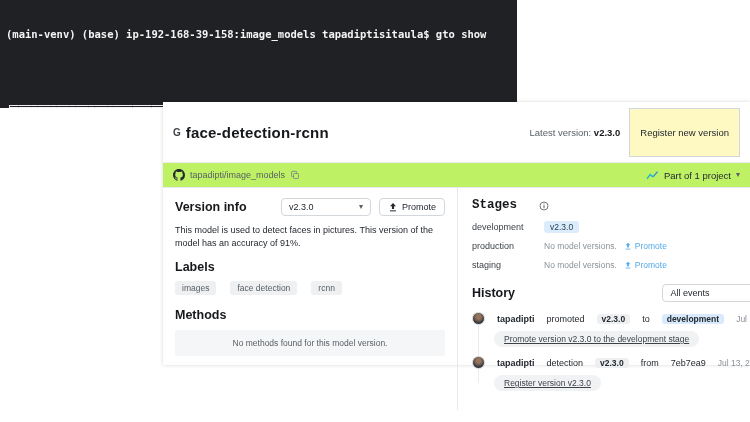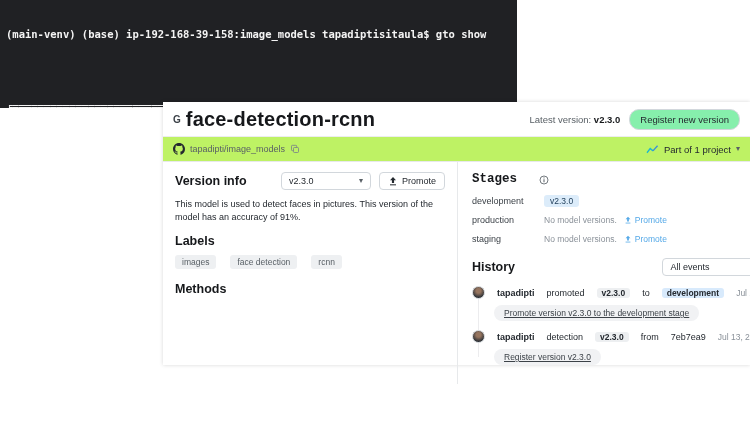--- a/index.html
+++ b/index.html
@@ -18,25 +18,25 @@
 
   
   .page {
     position:absolute; left:163px; top:102px; width:587px; height:263px;
     background:#fff; z-index:2; box-shadow:0 0 4px rgba(0,0,0,.16);
     display:flex; flex-direction:column;
   }
   .page-header { display:flex; justify-content:space-between; align-items:center; padding:6px 10px 5px 10px; }
   .title-wrap { display:flex; align-items:center; gap:5px; }
   .logo-g { font-size:10px; font-weight:700; color:#3c4248; }
-  .page-title { font-size:20px; font-weight:700; color:#16181b; letter-spacing:.2px; }
+  .page-title { font-size:15px; font-weight:700; color:#16181b; letter-spacing:.2px; }
   .header-right { display:flex; align-items:center; gap:9px; }
   .latest-label { font-size:9.5px; color:#596066; }
   .latest-version { font-weight:700; color:#16181b; }
-  .btn { background:#86efac; border:1px solid #d2d7dc; border-radius:10px; font-size:9.5px; padding:4px 10px; color:#24292f; cursor:pointer; font-family:inherit; }
+  .btn { background:#fef9c3; border:1px solid #d2d7dc; border-radius:0; font-size:9.5px; padding:18px 10px; color:#24292f; cursor:pointer; font-family:inherit; }
 
   .page-subheader { display:flex; justify-content:space-between; align-items:center; background:#bef264; padding:6px 10px; border-top:1px solid #ededee; border-bottom:1px solid #e7e9eb; }
   .repo-wrap { display:flex; gap:5px; align-items:center; font-size:9px; color:#596066; }
   .project-wrap { display:flex; gap:5px; align-items:center; font-size:9.5px; color:#24292f; }
   .caret { font-size:8px; color:#596066; line-height:1; }
 
   .page-body { display:flex; flex:1;justify-content:space-between; }
   .col-left  { width:295px; padding:10px 12px; border-right:1px solid #e7e9eb; }
   .col-right { flex:1; padding:10px 14px; }
 
@@ -157,20 +157,21 @@
         <p class="description">This model is used to detect faces in pictures. This version of the model has an accuracy of 91%.</p>
 
         <div class="section-heading labels-heading">Labels</div>
         <div class="tags">
           <span class="tag">images</span>
           <span class="tag">face detection</span>
           <span class="tag">rcnn</span>
         </div>
 
         <div class="section-heading methods-heading">Methods</div>
+        <div class="methods-empty">No methods found for this model version.</div>
       </div>
 
       <div class="col-right">
         <div class="stages-heading-row">
           <span class="section-heading">Stages</span>
           <svg class="icon-svg" width="10" height="10" viewBox="0 0 12 12" style="margin-top:1px">
               <circle cx="6" cy="6" r="4.8" stroke="#596066" fill="none" stroke-width="1"></circle>
               <rect x="5.4" y="5.1" width="1.2" height="3.6" fill="#596066"></rect>
               <rect x="5.4" y="2.9" width="1.2" height="1.2" fill="#596066"></rect>
             </svg>

